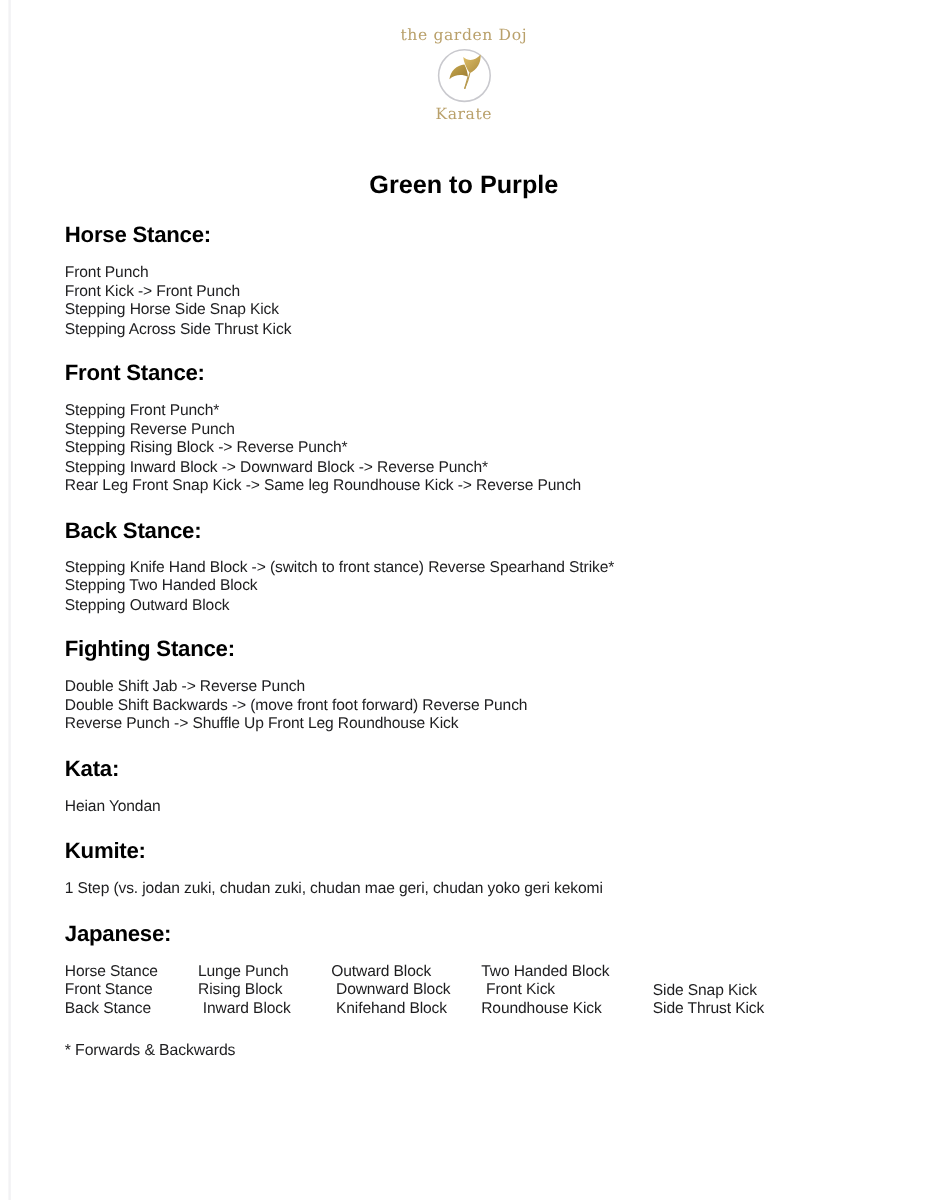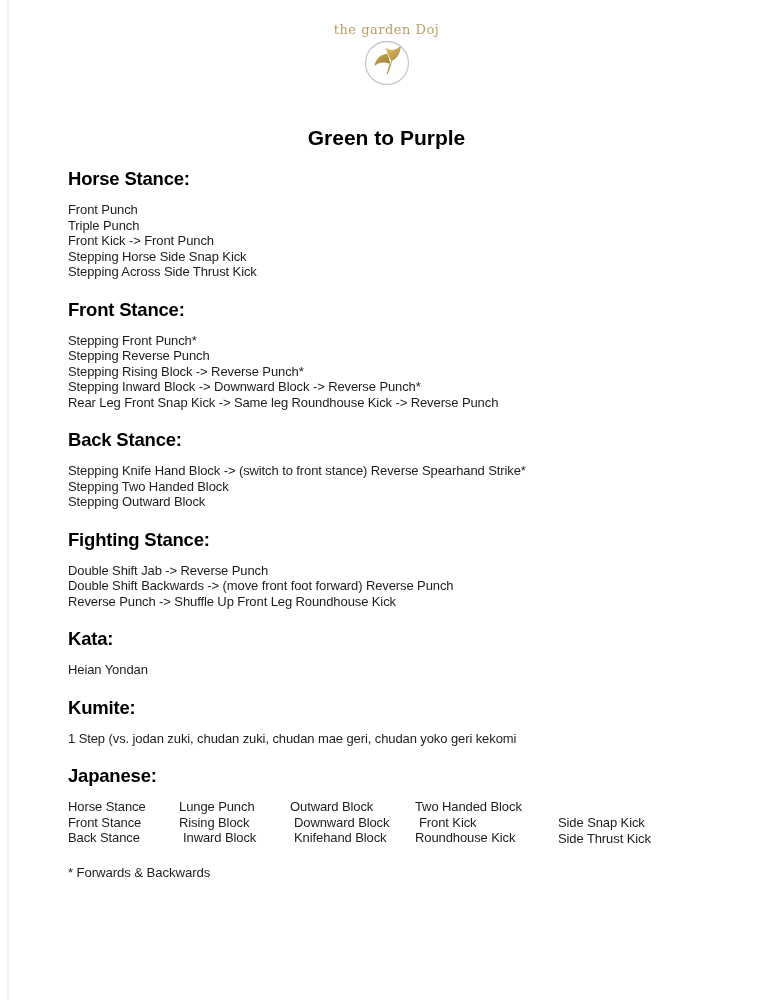--- a/index.html
+++ b/index.html
@@ -32,21 +32,21 @@
   
   .doc-title {
     margin-top: 40px;
     text-align: center;
     font-size: 21px;
     font-weight: 700;
     line-height: 23px;
     color: #000;
   }
   
-  .content { padding-left: 68px; padding-right: 60px; }
+  .content { padding-left: 54px; padding-right: 60px; }
   .section-heading {
     font-size: 18.5px;
     font-weight: 700;
     line-height: 21px;
     color: #000;
     margin-top: 19px;
     margin-bottom: 13px;
     letter-spacing: -0.2px;
   }
   .line {
@@ -96,30 +96,30 @@
       </defs>
       <circle cx="23" cy="23" r="21.5" fill="#ffffff" stroke="#c9c9ce" stroke-width="1.3"></circle>
 
       <path d="M27.5 21 C 24.5 16.5 22.5 12 22 7.5 C 26.5 11.5 32.5 10.5 36.5 5.5 C 37 12.5 33.5 18.5 27.5 21 Z" fill="url(#goldGrad)"></path>
 
       <path d="M26 24 C 21 21.5 15 22 10.5 26 C 11.5 19 16.5 14.5 23 13.8 C 24.8 17 25.6 20.5 26 24 Z" fill="url(#goldGradDark)"></path>
 
       <path d="M27.5 21 C 26.5 26 25 30 23.2 34" fill="none" stroke="#b89a4f" stroke-width="1"></path>
       <path d="M26 24 C 25 27.5 24 31 23.2 34" fill="none" stroke="#b89a4f" stroke-width="1"></path>
     </svg>
+    <div class="logo-karate">Karate</div>
   </div>
 
   <div class="doc-title">Green to Purple</div>
 
   <div class="content">
 
     <div>
       <div class="section-heading">Horse Stance:</div>
       <div class="line">Front Punch</div>
-      <div class="line">Triple Punch</div>
       <div class="line">Front Kick -&gt; Front Punch</div>
       <div class="line">Stepping Horse Side Snap Kick</div>
       <div class="line">Stepping Across Side Thrust Kick</div>
     </div>
 
     <div>
       <div class="section-heading">Front Stance:</div>
       <div class="line">Stepping Front Punch*</div>
       <div class="line">Stepping Reverse Punch</div>
       <div class="line">Stepping Rising Block -&gt; Reverse Punch*</div>

